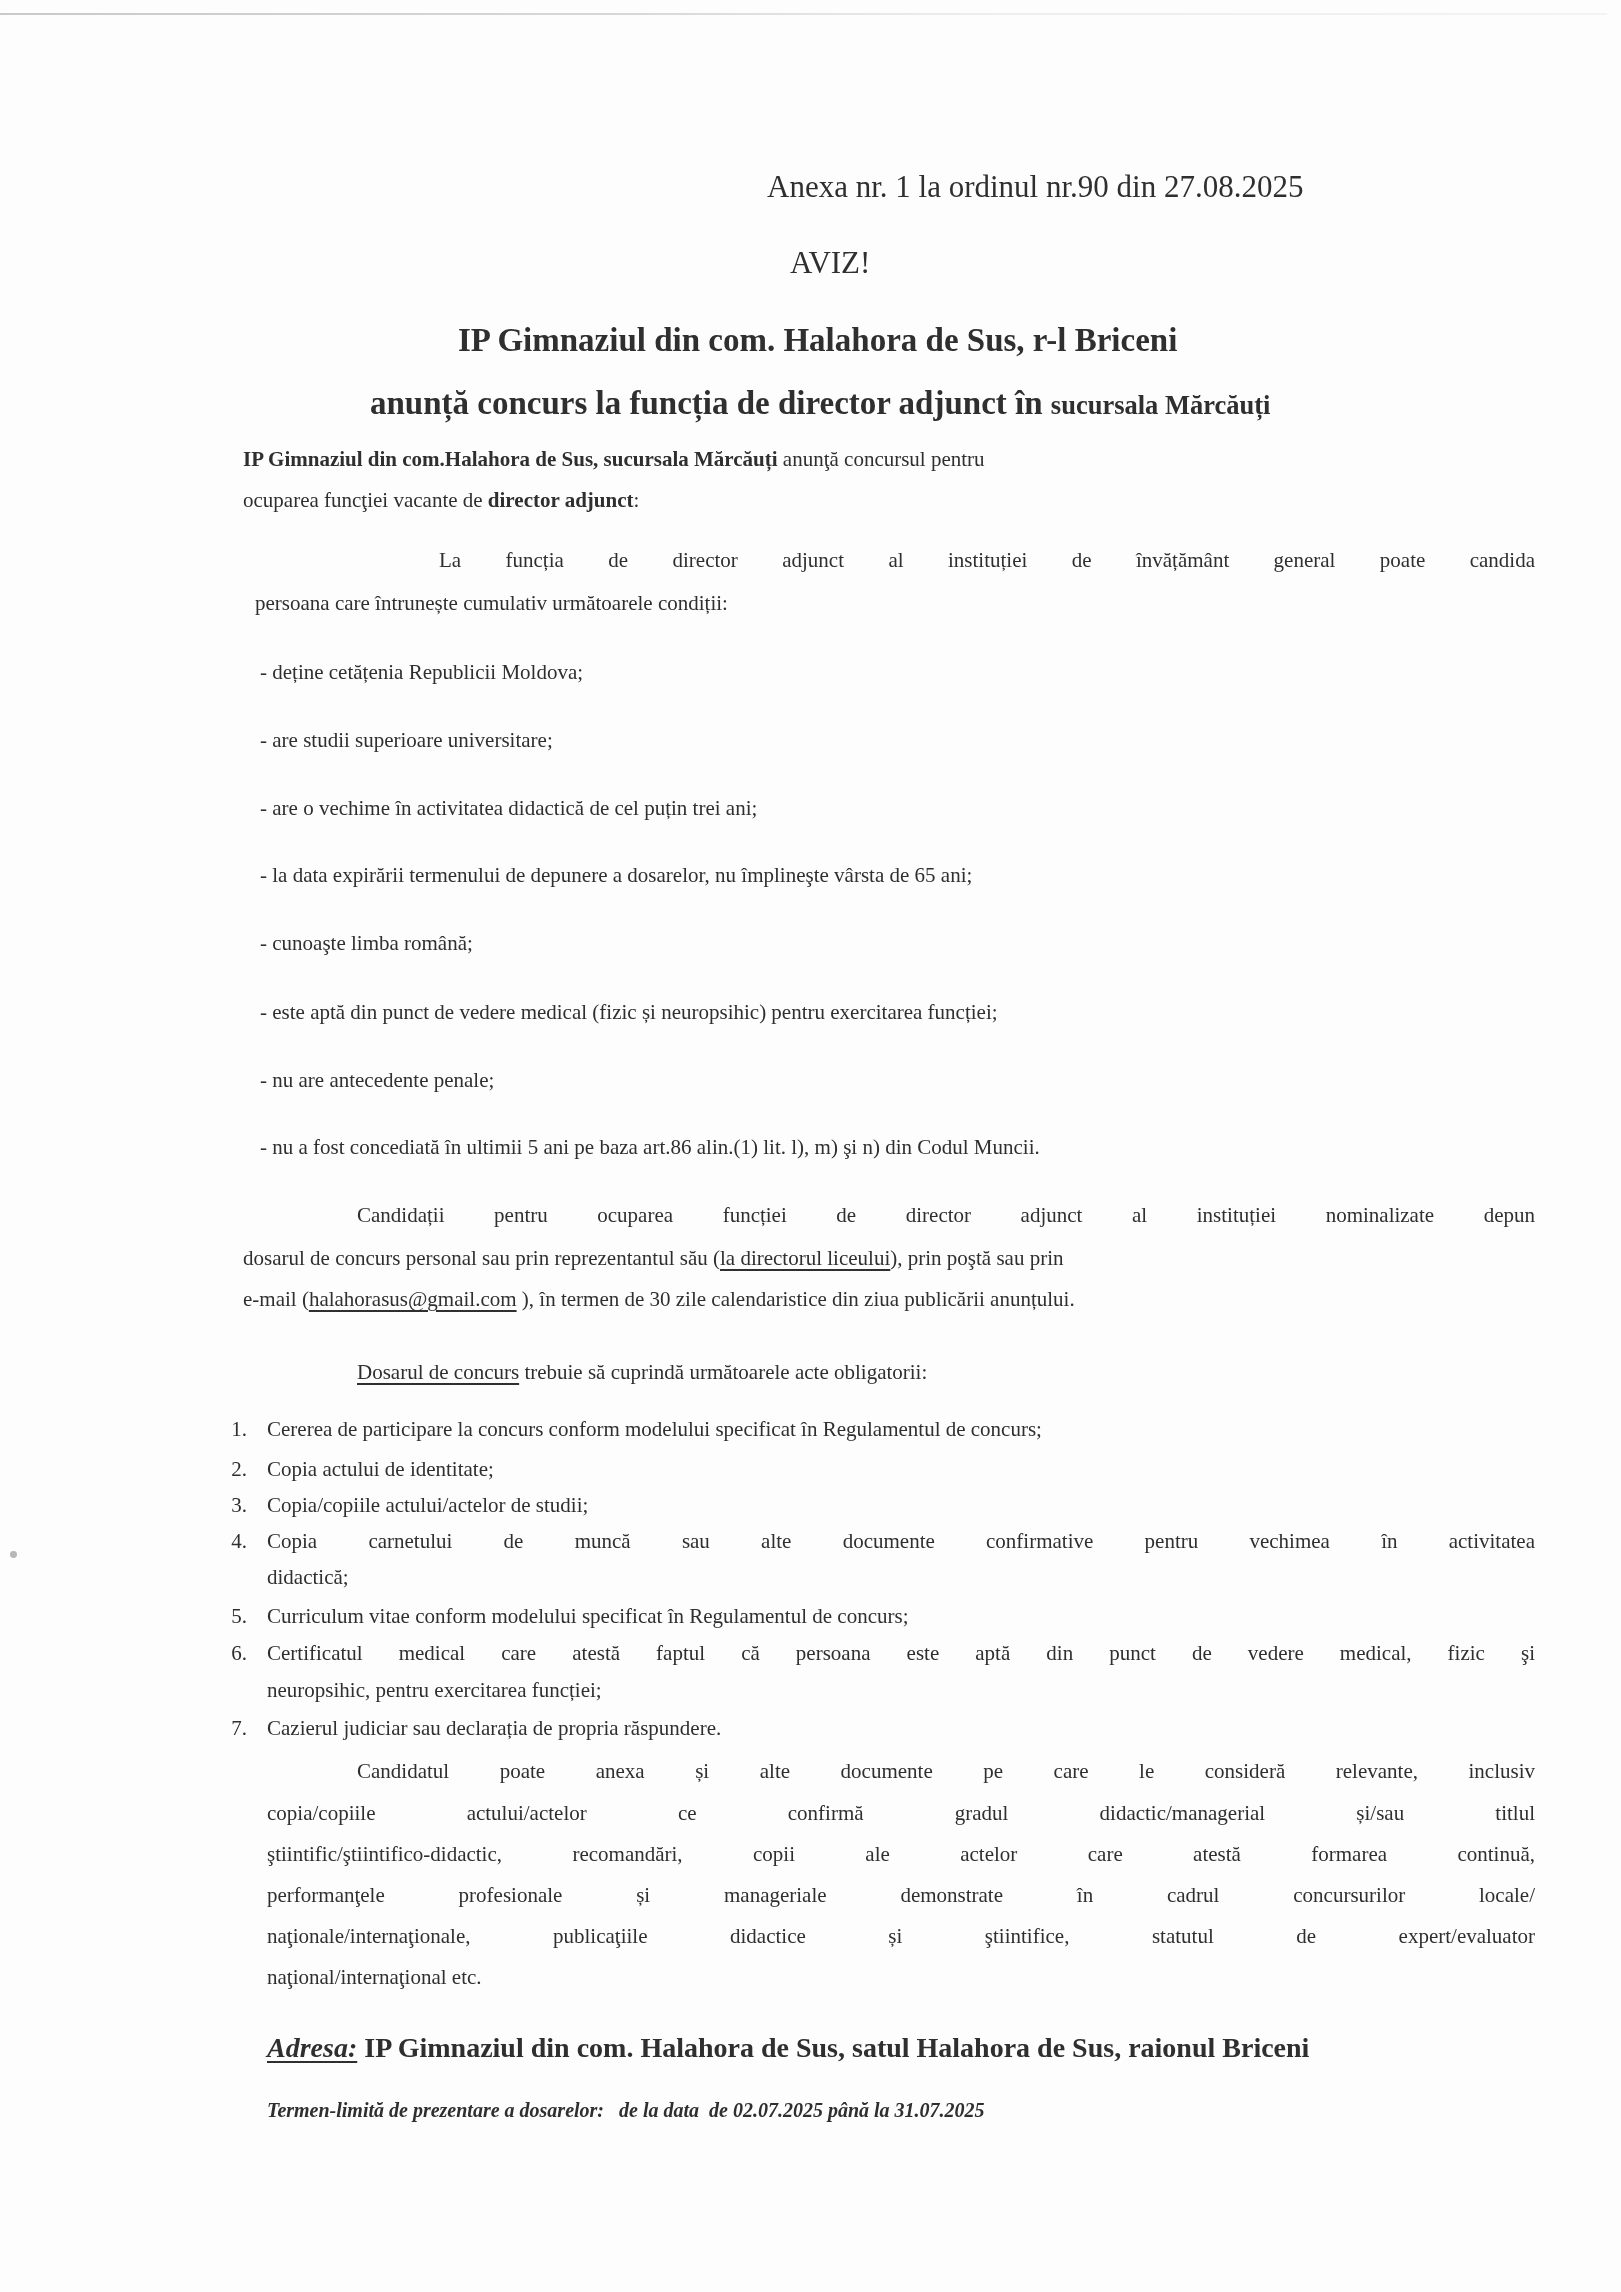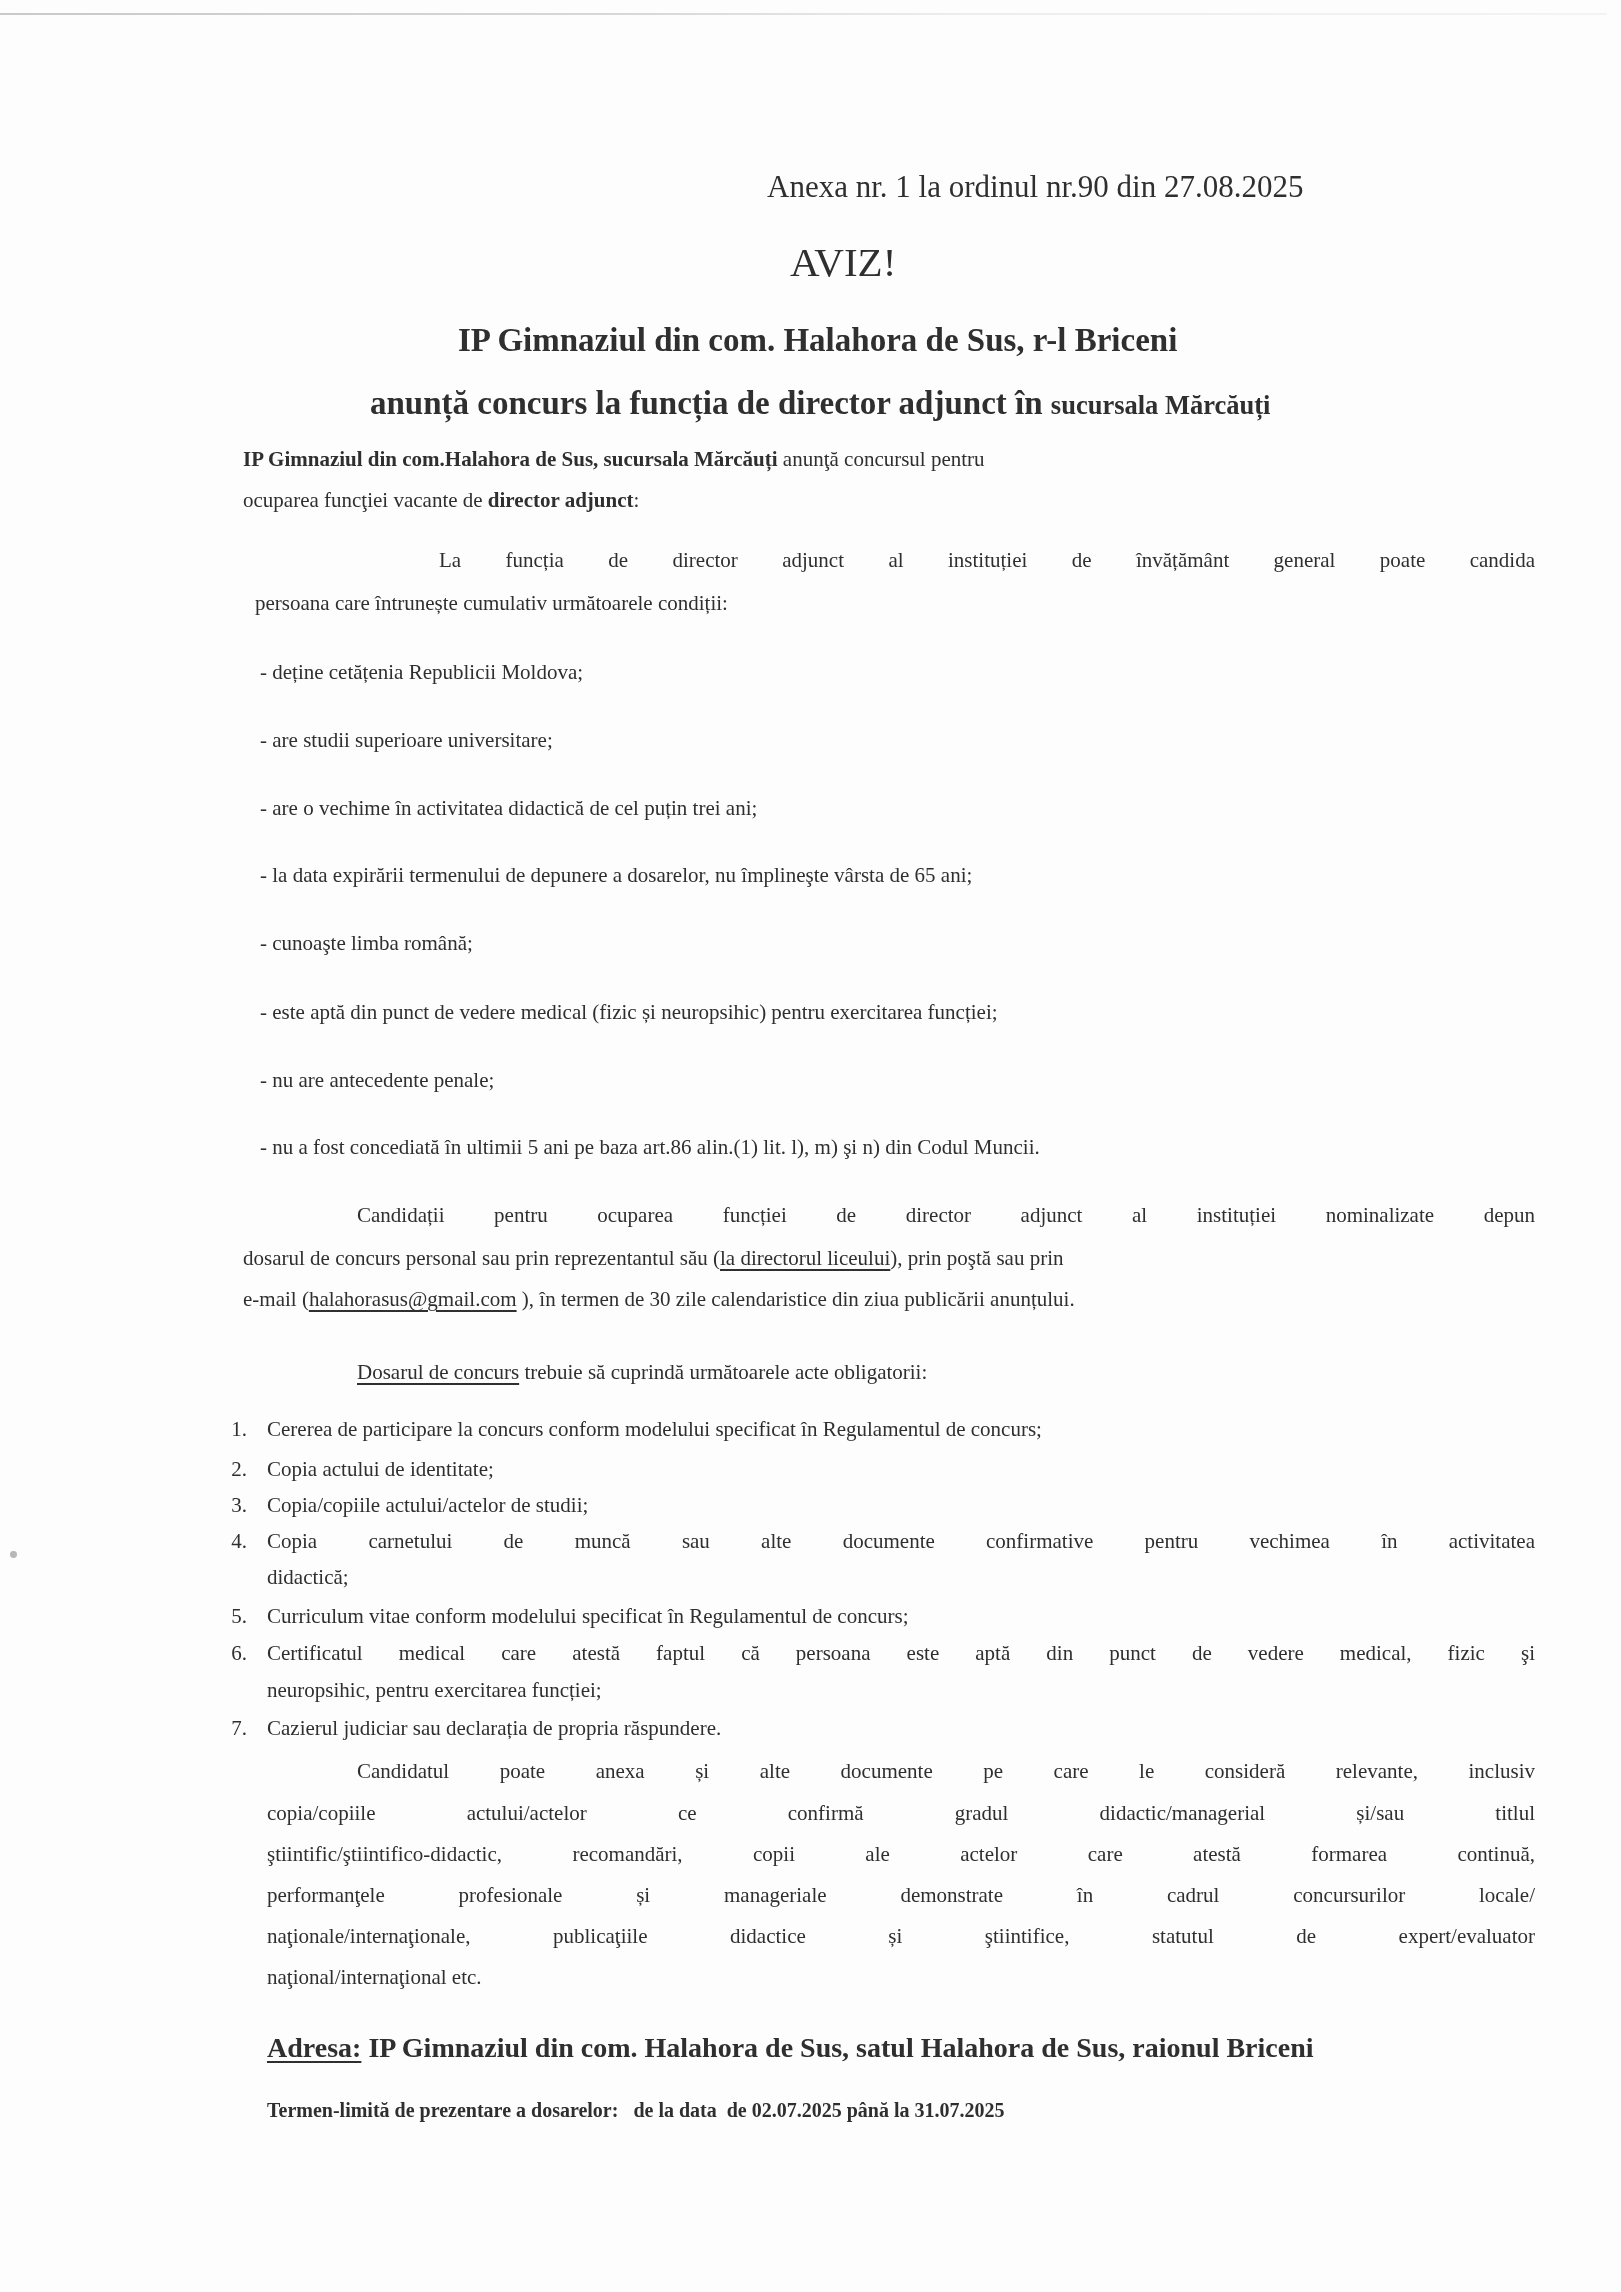--- a/index.html
+++ b/index.html
@@ -12,37 +12,37 @@
     }
     .scan-edge {
       position: absolute; left: 0; top: 12.7px; width: 1607px; height: 2px;
       background: linear-gradient(to right, #c9c9c9 0%, #d8d8d8 40%, #ededed 60%, #f3f3f3 100%);
     }
     .speck { position: absolute; border-radius: 50%; background: #b8b8b8; }
     .page { position: absolute; left: 0; top: 0; width: 1621px; height: 2293px; }
     .line { position: absolute; white-space: nowrap; font-size: 21px; line-height: 35px; }
     .b { font-weight: bold; }
     .u { text-decoration: underline; text-underline-offset: 3.9px; }
-    .i { }
+    .i { font-style: italic; }
     .just { white-space: normal; text-align: justify; text-align-last: justify; }
     .small-b { font-size: 26.5px; }
     .title { font-size: 33px; font-weight: bold; }
     .num { position: absolute; width: 39px; text-align: right; }
     .itemtext { position: absolute; left: 267px; }
   </style>
 </head>
 <body>
 
 <div class="scan-edge"></div>
 <div class="speck" style="left:9.8px;top:1551px;width:6.9px;height:6.9px;"></div>
 
 <div class="page">
 
   <div class="line" style="left:767px;top:169px;font-size:31px;">Anexa nr. 1 la ordinul nr.90 din 27.08.2025</div>
-  <div class="line" style="left:790px;top:245px;font-size:41px;">AVIZ!</div>
+  <div class="line" style="left:790px;top:245px;font-size:31px;">AVIZ!</div>
 
   <div class="line title" style="left:458px;top:323px;">IP Gimnaziul din com. Halahora de Sus,  r-l Briceni</div>
   <div class="line title" style="left:370px;top:386px;">
     <span>anunță concurs la funcția de director adjunct în</span>
     <span class="small-b">sucursala Mărcăuți</span>
   </div>
 
   <div class="line" style="left:243px;top:442px;">
     <span class="b">IP Gimnaziul  din com.Halahora de Sus, sucursala Mărcăuți</span><span> anunţă concursul pentru</span>
   </div>

